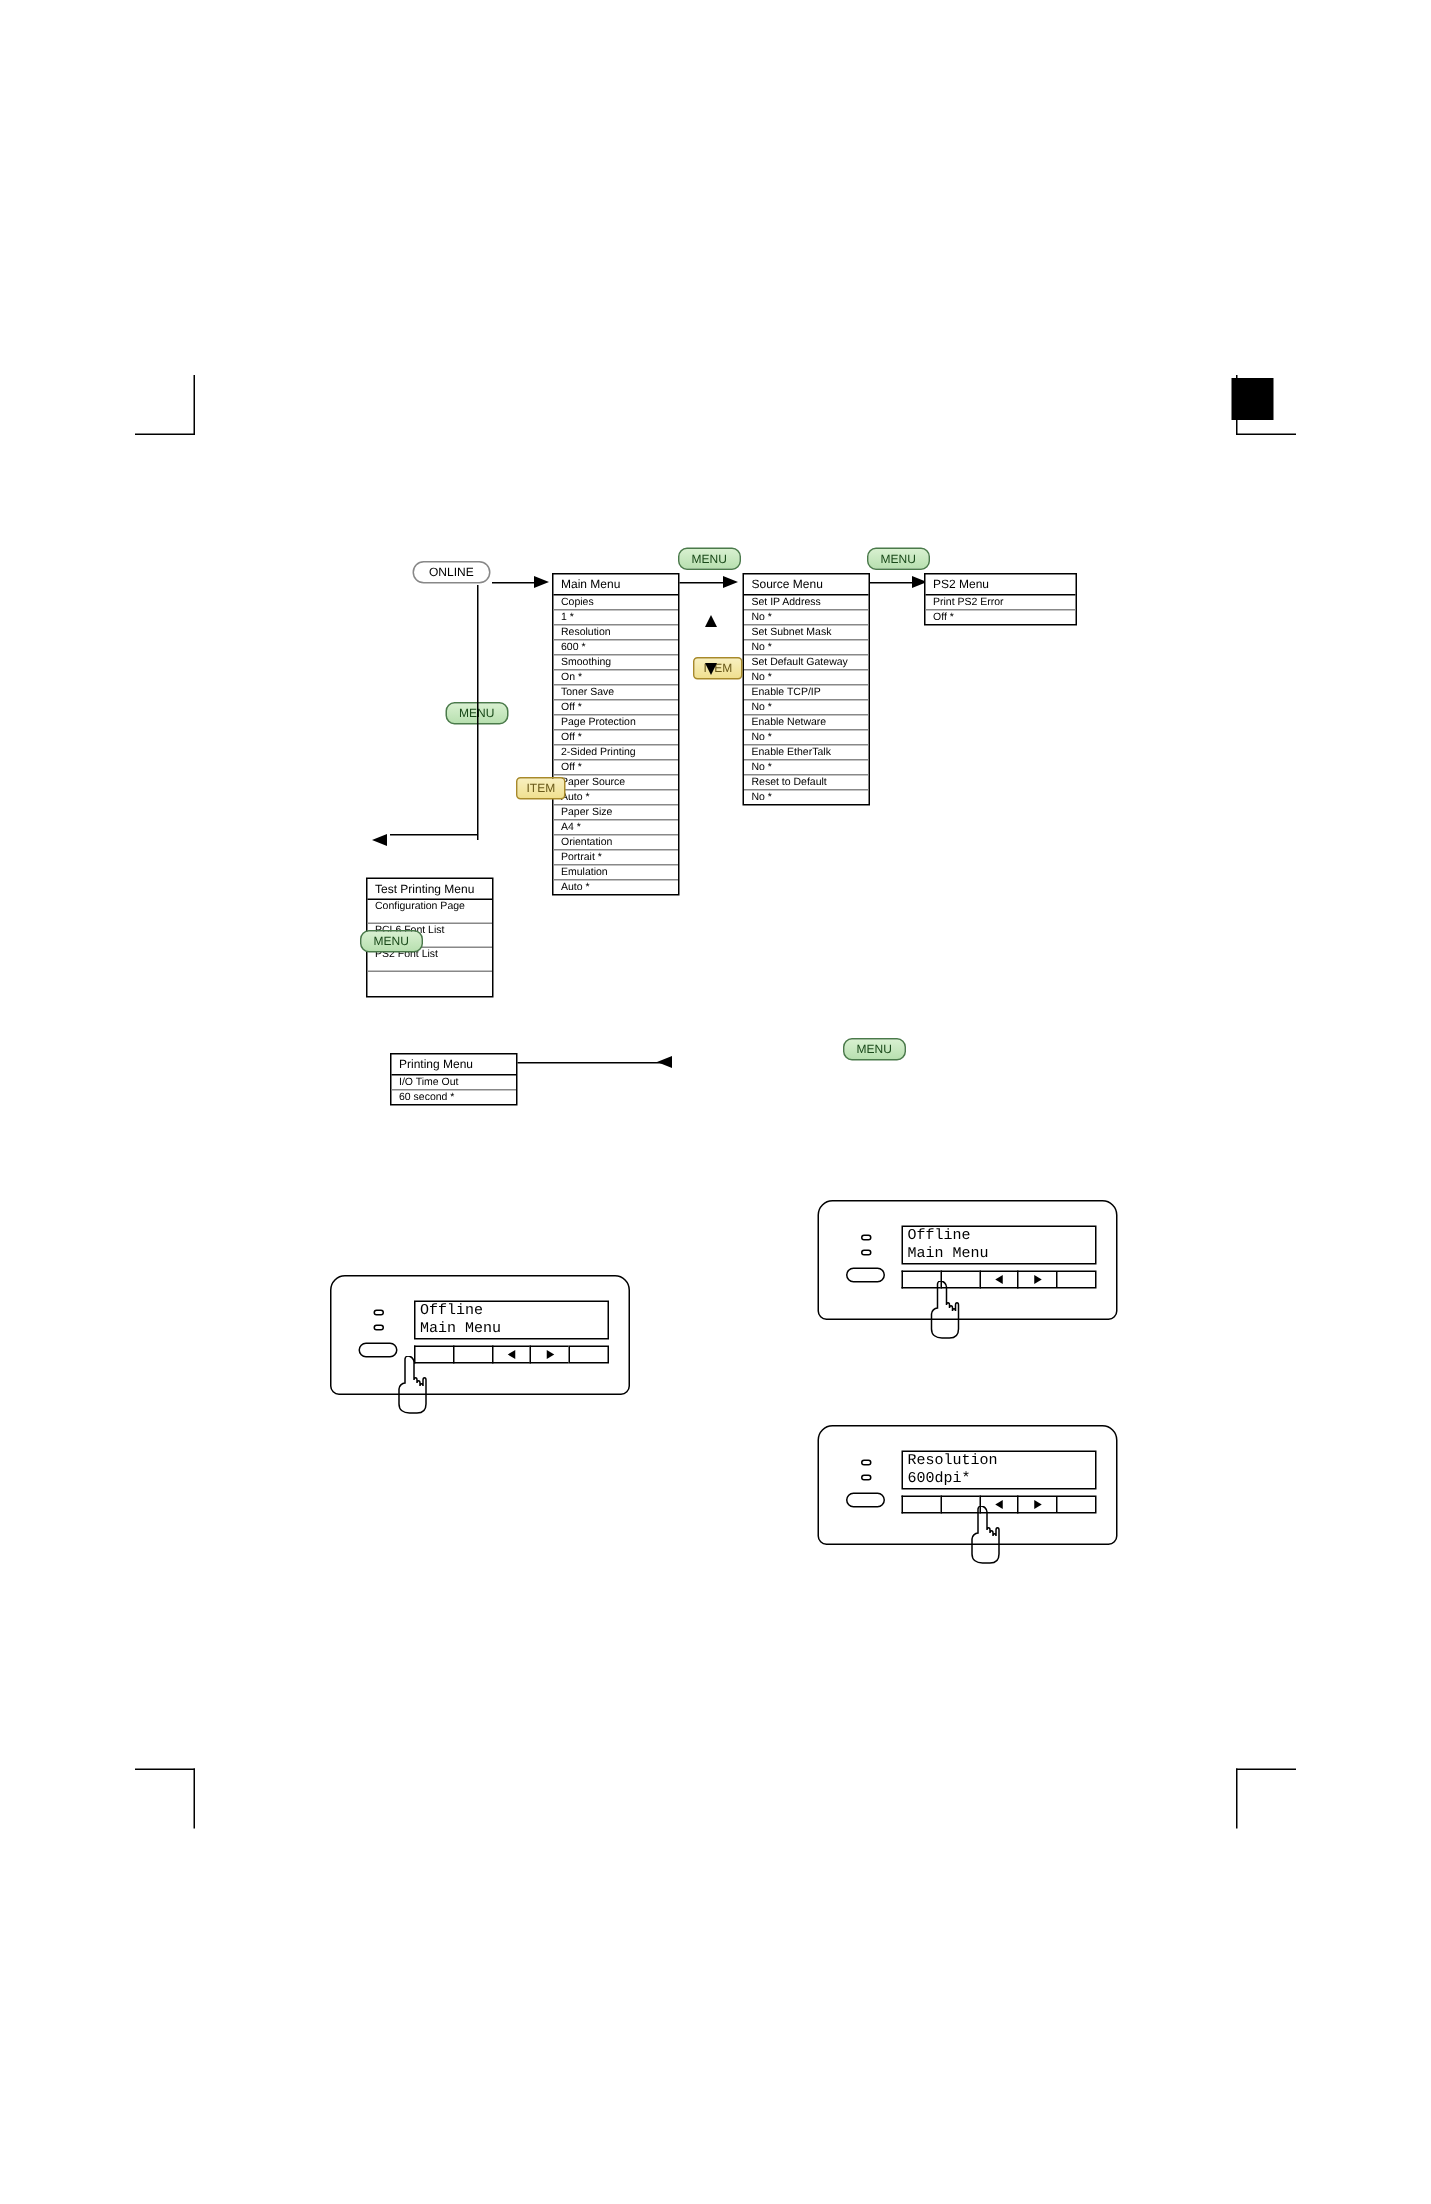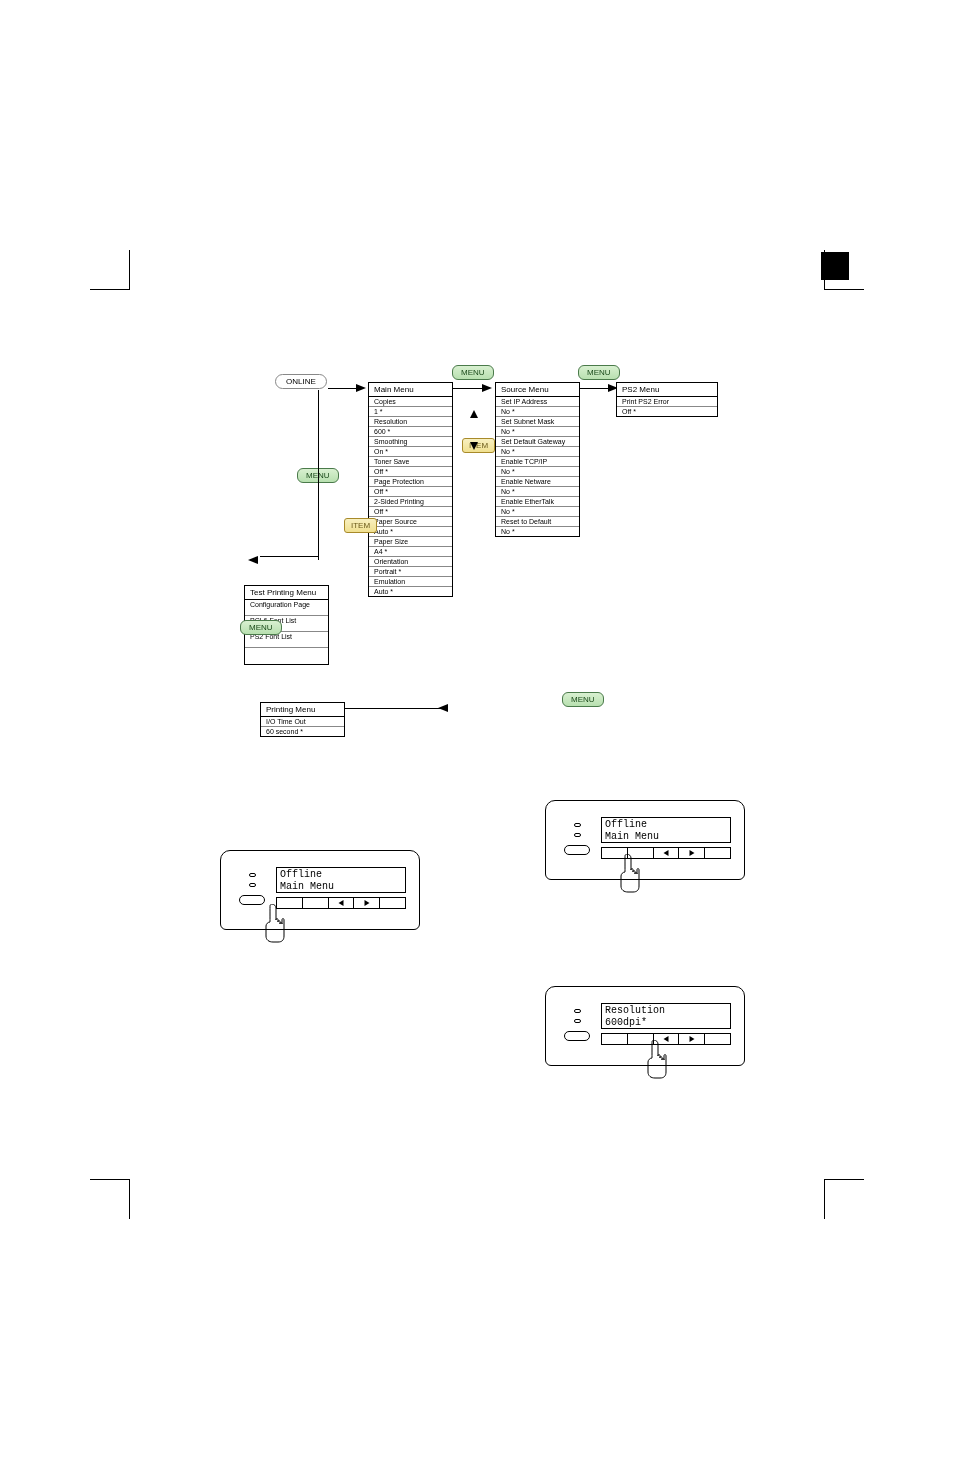--- a/index.html
+++ b/index.html
@@ -332,21 +332,21 @@
       <div class="seg"></div>
     </div>
   </div>
   <div class="hand" style="top:54px; left:68px;">
     <svg viewBox="0 0 30 40">
         <path d="M12 2 C12 2 12 18 12 18 C10 18 8 20 8 22 L8 32 C8 36 11 38 15 38 L20 38 C24 38 26 36 26 32 L26 16 C26 14 24 14 24 16 L24 20 C24 18 22 18 22 20 L22 18 C22 16 20 16 20 18 L20 16 C20 14 18 14 18 16 L18 4 C18 2 16 0 14 0 C13 0 12 1 12 2 Z" fill="none" stroke="#000" stroke-width="1"></path>
       </svg>
   </div>
 </div>
 
-<div class="panel-illustration" style="top:986px; left:545px;">
+<div class="panel-illustration" style="top:950px; left:545px;">
   <div class="panel-outer">
     <div class="panel-led1"></div>
     <div class="panel-led2"></div>
     <div class="panel-oval"></div>
     <div class="panel-lcd"><span>Resolution</span>
 <span>600dpi*</span></div>
     <div class="panel-btnrow">
       <div class="seg"></div>
       <div class="seg"></div>
       <div class="seg left-tri"></div>

